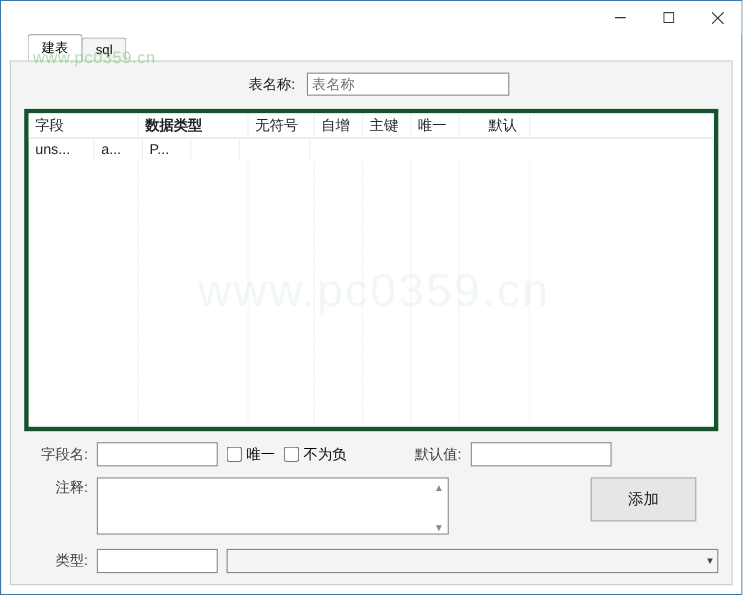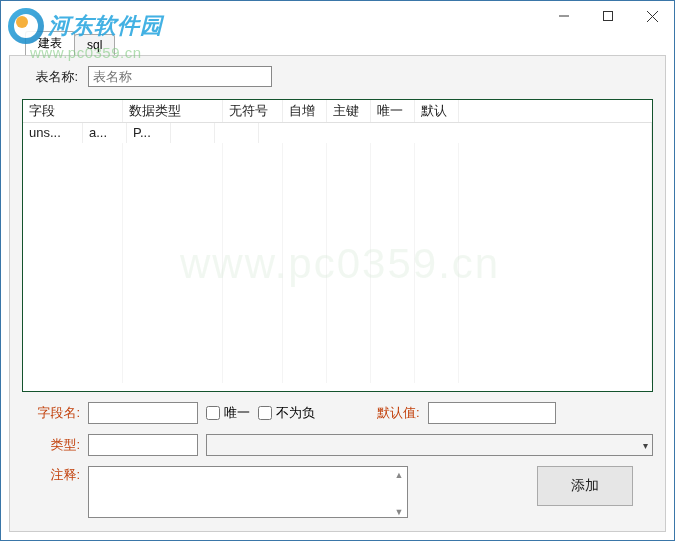--- a/index.html
+++ b/index.html
@@ -18,45 +18,45 @@
     
     .watermark-url { position: absolute; top: 44px; left: 30px; color: #7fc97f; font-size: 15px; font-family: Arial; z-index: 5; opacity: 0.6; letter-spacing: 0.5px; }
     .watermark-center { position: absolute; top: 240px; left: 180px; color: #d8ead8; font-size: 42px; font-family: Arial; z-index: 5; opacity: 0.35; letter-spacing: 2px; pointer-events: none; }
     
     .tabstrip { height: 24px; display: flex; align-items: flex-end; padding-left: 24px; gap: 0; position: relative; }
     .tab { padding: 3px 12px; border: 1px solid #aaa; border-bottom: none; background: #fff; font-size: 12px; border-radius: 3px 3px 0 0; margin-right: -1px; }
     .tab.inactive { background: #f4f4f4; }
     
     .frame { flex: 1; margin: 0 8px 8px 8px; border: 1px solid #ccc; background: #f4f4f4; padding: 10px 12px; display: flex; flex-direction: column; position: relative; }
     
-    .row { display: flex; align-items: center; gap: 10px; margin-bottom: 8px; }
+    .row { display: flex; align-items: center; gap: 10px; margin-bottom: 8px; justify-content: center; }
     .label { width: 56px; text-align: right; color: #222; font-size: 13px; }
     .textinput { border: 1px solid #888; padding: 2px 4px; font-size: 13px; background: #fff; font-family: inherit; }
     .textinput.tablename { width: 184px; }
     
-    .grid { flex: 1; border: 1px solid #14532d; background: #fff; margin-top: 4px; margin-bottom: 10px; overflow: hidden; }
+    .grid { flex: 1; border: 4px solid #14532d; background: #fff; margin-top: 4px; margin-bottom: 10px; overflow: hidden; }
     .gridhead { display: flex; background: #fff; border-bottom: 1px solid #e0e0e0; }
     .gridhead .col, .gridrow .col { padding: 2px 6px; font-size: 13px; color: #222; border-right: 1px solid #eee; overflow: hidden; white-space: nowrap; }
     .col.c0 { width: 100px; }
-    .col.c1 { width: 100px; }
+    .col.c1 { width: 100px; font-weight: bold; }
     .col.c2 { width: 60px; }
     .col.c3 { width: 44px; }
     .col.c4 { width: 44px; }
     .col.c5 { width: 44px; }
-    .col.c6 { width: 44px; }
+    .col.c6 { width: 44px; margin-left: 20px; }
     .col.c7 { flex: 1; }
     .gridbody { }
     .gridrow { display: flex; height: 20px; }
     .gridrow:nth-child(even) { background: #fafafa; }
     .gridblank { height: 20px; border-bottom: 0px solid #f4f4f4; display:flex; }
     .gridblank .col { border-right: 1px solid #f4f4f4; }
     
     .bottom { display: flex; flex-direction: column; gap: 10px; }
     .brow { display: flex; align-items: center; gap: 8px; }
-    .blabel { width: 58px; text-align: right; font-size: 13px; color: #c2410c; }
+    .blabel { width: 58px; text-align: right; font-size: 13px; color: #404040; }
     .bfield { border: 1px solid #888; height: 22px; padding: 2px 4px; background: #fff; font-family: inherit; font-size: 13px; }
     .bfield.fieldname { width: 110px; }
     .bfield.typefld { width: 110px; }
     .bfield.defval { width: 128px; }
     .chk { display: flex; align-items: center; gap: 4px; font-size: 13px; }
     .chk input { width: 14px; height: 14px; }
     .dropdown { flex: 1; height: 22px; border: 1px solid #888; background: #f4f4f4; display: flex; align-items: center; justify-content: flex-end; padding-right: 4px; }
     .dropdown .arrow { font-size: 10px; color: #444; }
     
     .textarea { width: 320px; height: 52px; border: 1px solid #888; background: #fff; resize: none; font-family: inherit; font-size: 13px; padding: 3px; }
@@ -67,26 +67,20 @@
     
     .addbtn { width: 96px; height: 40px; background: #e6e6e6; border: 1px solid #aaa; font-size: 14px; color: #222; font-family: inherit; margin-left: auto; margin-right: 20px; }
     
     svg { display: block; }
   </style>
 </head>
 <body>
 
 <div class="window">
 
-  <div class="watermark-logo">
-    <div class="logo-circ">
-        <div class="logo-inner"></div>
-      </div>
-    <div class="logo-text">河东软件园</div>
-  </div>
   <div class="watermark-url">www.pc0359.cn</div>
   <div class="watermark-center">www.pc0359.cn</div>
 
   <div class="titlebar">
     <div class="win-btn">
       <svg width="10" height="10">
           <line x1="0" y1="5" x2="10" y2="5" stroke="#333" stroke-width="1"></line>
         </svg>
     </div>
     <div class="win-btn">
@@ -266,34 +260,34 @@
           <span>唯一</span>
         </label>
         <label class="chk">
           <input type="checkbox" style="">
           <span>不为负</span>
         </label>
         <span class="blabel" style="width:auto; margin-left:28px;padding-left:26px;">默认值:</span>
         <input class="bfield defval" style="">
       </div>
 
-      <div class="brow">
-        <span class="blabel">类型:</span>
-        <input class="bfield typefld" style="">
-        <div class="dropdown">
-          <span class="arrow">▾</span>
-        </div>
-      </div>
-
       <div class="brow" style="align-items:flex-start;">
         <span class="blabel">注释:</span>
         <div class="ta-scroll">
           <textarea class="textarea" style=""></textarea>
           <div class="ta-scrollarrow up">▲</div>
           <div class="ta-scrollarrow down">▼</div>
         </div>
         <button class="addbtn">添加</button>
       </div>
 
+      <div class="brow">
+        <span class="blabel">类型:</span>
+        <input class="bfield typefld" style="">
+        <div class="dropdown">
+          <span class="arrow">▾</span>
+        </div>
+      </div>
+
     </div>
 
   </div>
 </div>
 
 </body></html>

